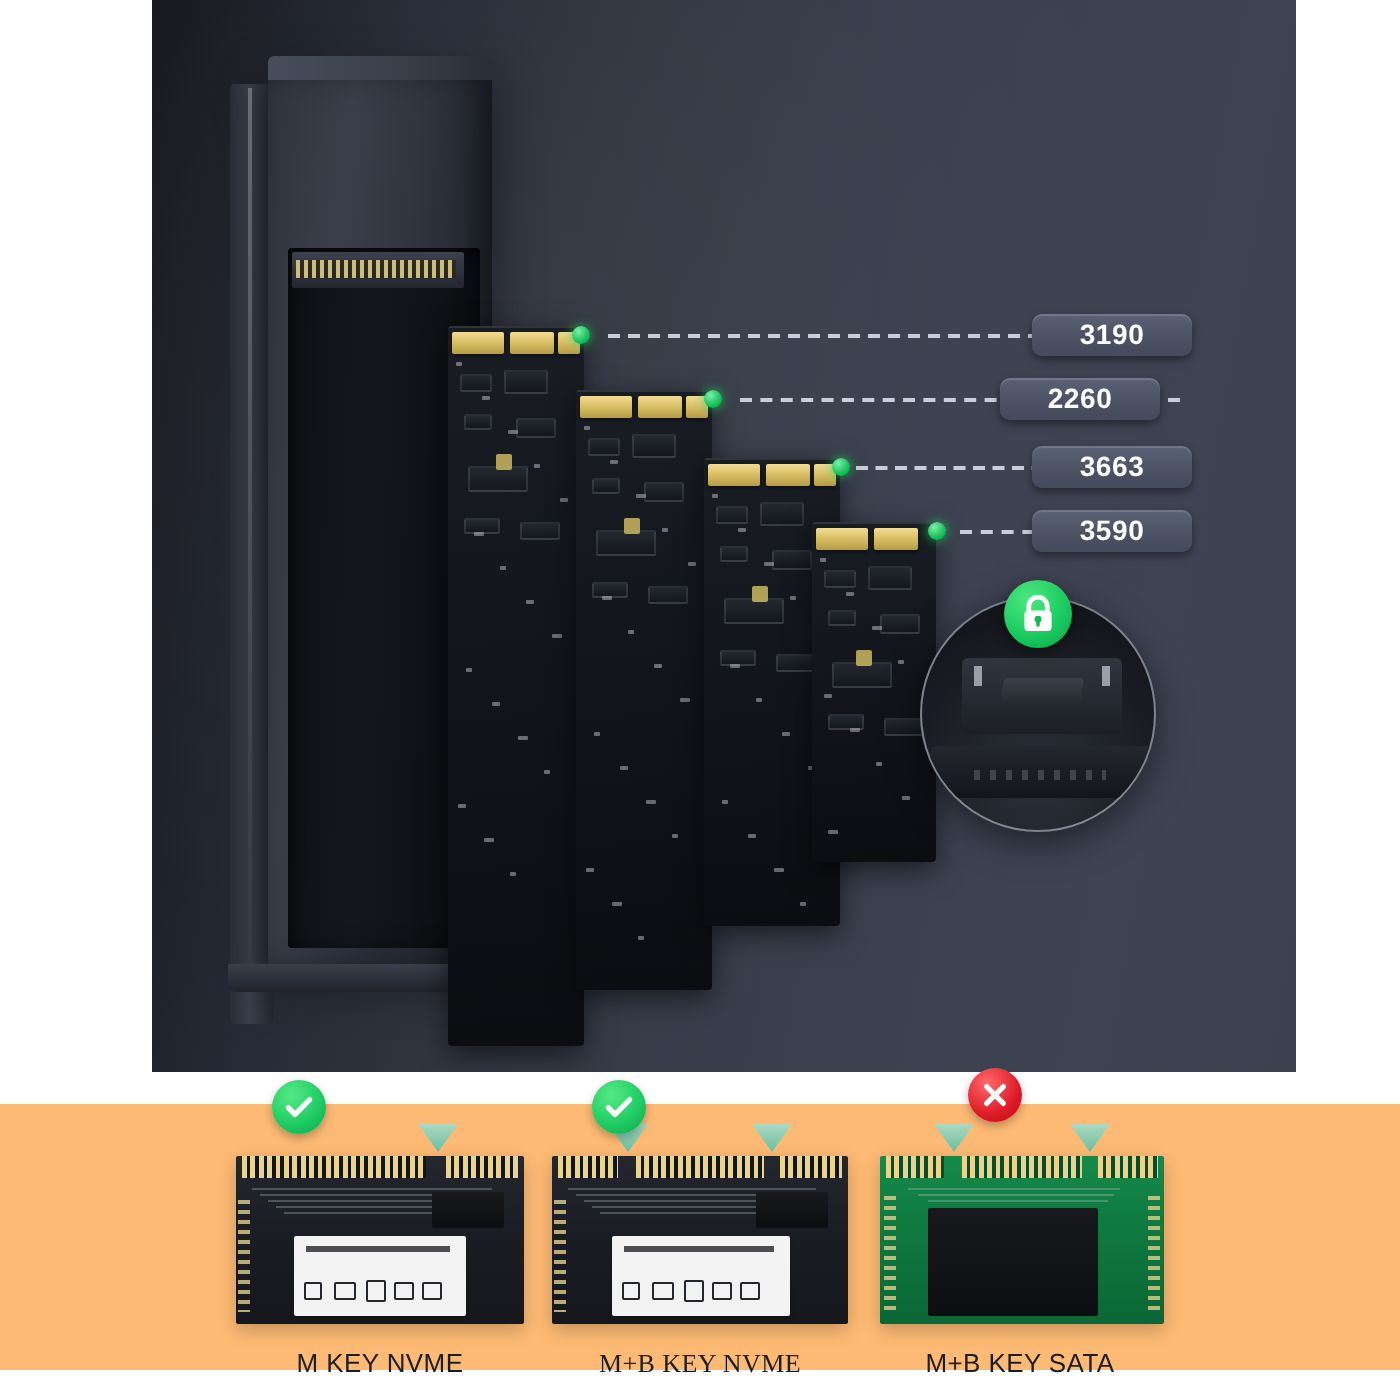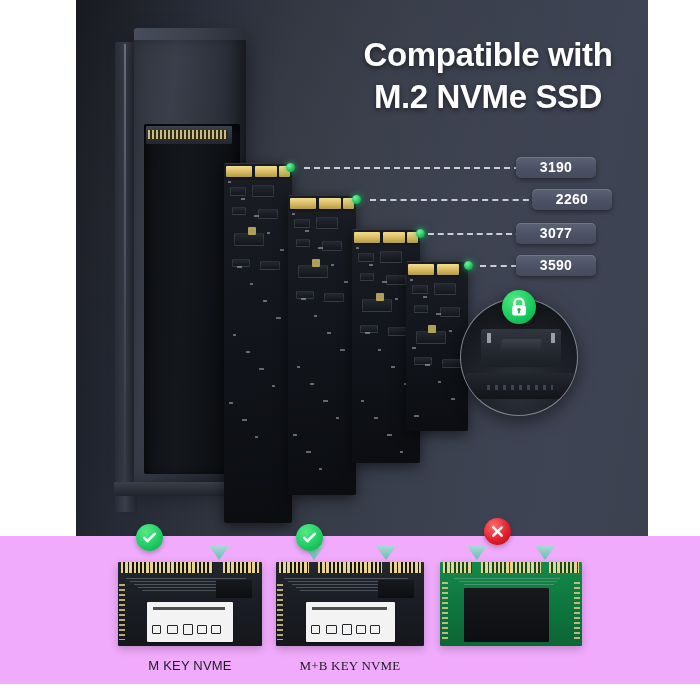--- a/index.html
+++ b/index.html
@@ -177,22 +177,22 @@
     position:absolute; left:426px; top:290px; width:34px; height:34px;
     border-radius:50%;
     background:radial-gradient(circle at 36% 28%, #4ee87f, #18ca5f 58%, #0da24a);
     box-shadow:0 2px 7px rgba(0,0,0,.42);
     z-index:21;
   }
   #lock-badge svg { position:absolute; left:8px; top:7px; }
 
   
   #bottom {
-    position:absolute; left:0; top:536px; width:700px; height:148px;
-    background:#f0abfc;
+    position:absolute; left:0; top:552px; width:700px; height:133px;
+    background:#fdba74;
   }
   .prod { position:absolute; top:0; width:200px; height:164px; }
   .prod-badge {
     position:absolute; top:-12px; width:27px; height:27px; border-radius:50%;
     z-index:30; box-shadow:0 2px 5px rgba(0,0,0,.28);
   }
   .prod-badge.ok { left:46px; background:radial-gradient(circle at 36% 28%,#55ea86,#1ecb63 58%,#11a24b); }
   .prod-badge.no { left:74px; top:-18px; background:radial-gradient(circle at 36% 28%,#ff6a6a,#e01d29 58%,#b20d18); }
   .prod-badge svg { position:absolute; left:6px; top:6px; }
 
@@ -240,24 +240,20 @@
     text-align:center; font-size:13px; color:#1b1d22;
     letter-spacing:.2px; white-space:nowrap;
   }
 </style>
 </head>
 <body>
 
 <div id="hero">
   <div id="hero-vig"></div>
 
-  <div id="title">
-    <span class="tl">Compatible with</span>
-    <span class="tl">M.2 NVMe SSD</span>
-  </div>
 
   <div id="encl">
     <div class="enc-spine"></div>
     <div class="enc-spine-hl"></div>
     <div class="enc-body"></div>
     <div class="enc-top"></div>
     <div class="enc-inner"></div>
     <div class="enc-slot"></div>
     <div class="enc-pins"></div>
     <div class="enc-foot"></div>
@@ -377,22 +373,22 @@
 
   <div id="dash-host">
       <div class="dash" style="left: 228px; top: 167px; width: 286px;"></div>
       <div class="dash" style="left: 294px; top: 199px; width: 220px;"></div>
       <div class="dash" style="left: 352px; top: 233px; width: 162px;"></div>
       <div class="dash" style="left: 404px; top: 265px; width: 110px;"></div>
     </div>
 
   <div id="pill-host">
       <div class="pill" style="left: 440px; top: 157px;">3190</div>
-      <div class="pill" style="left: 456px; top: 189px;">2260</div>
-      <div class="pill" style="left: 440px; top: 223px;">3077</div>
+      <div class="pill" style="left: 424px; top: 189px;">2260</div>
+      <div class="pill" style="left: 440px; top: 223px;">3663</div>
       <div class="pill" style="left: 440px; top: 255px;">3590</div>
     </div>
 
   <div id="inset">
     <div class="ins-tray"></div>
     <div class="ins-clip"></div>
     <div class="ins-mark" style="left:26px;top:34px;"></div>
     <div class="ins-mark" style="left:90px;top:34px;"></div>
     <div class="ins-base"></div>
     <div class="ins-vent"></div>
@@ -478,14 +474,15 @@
         <div class="pins" style="left: 3px; width: 29px;"></div>
         <div class="pins" style="left: 41px; width: 60px;"></div>
         <div class="pins" style="left: 109px; width: 30px;"></div>
         <div class="blackchip" style="left: 24px; top: 26px; width: 85px; height: 54px;"></div>
         <div class="sidepads" style="left: 134px; top: 20px; height: 58px;"></div>
         <div class="sidepads" style="left: 2px; top: 20px; height: 58px;"></div>
         <div class="trace" style="left: 14px; top: 16px; width: 106px;"></div>
         <div class="trace" style="left: 19px; top: 19px; width: 98px;"></div>
         <div class="trace" style="left: 24px; top: 22px; width: 90px;"></div>
       </div>
+      <div class="prod-caption">M+B KEY SATA</div>
     </div>
   </div>
 
 </body></html>

